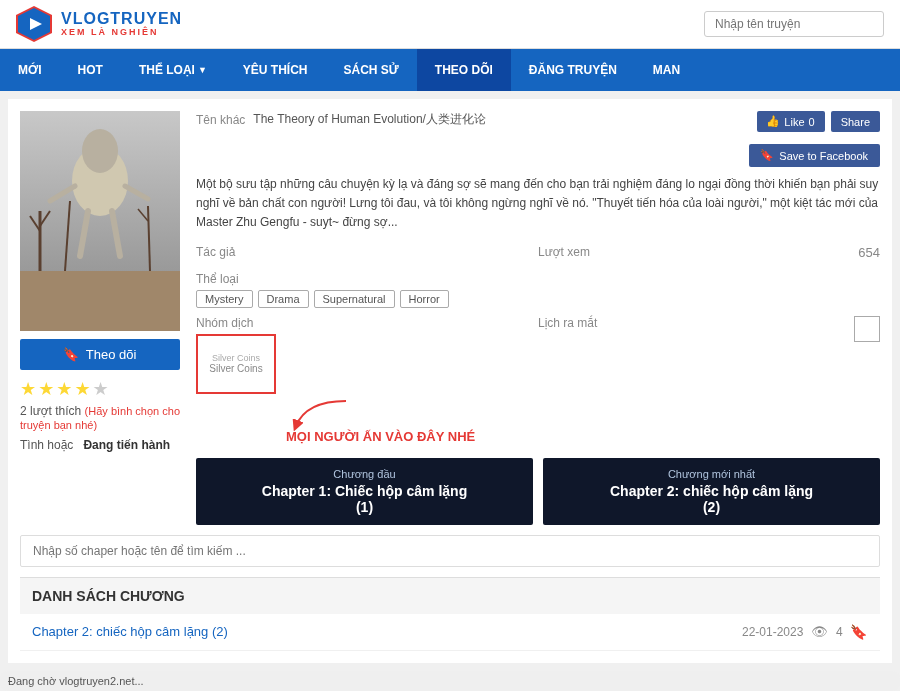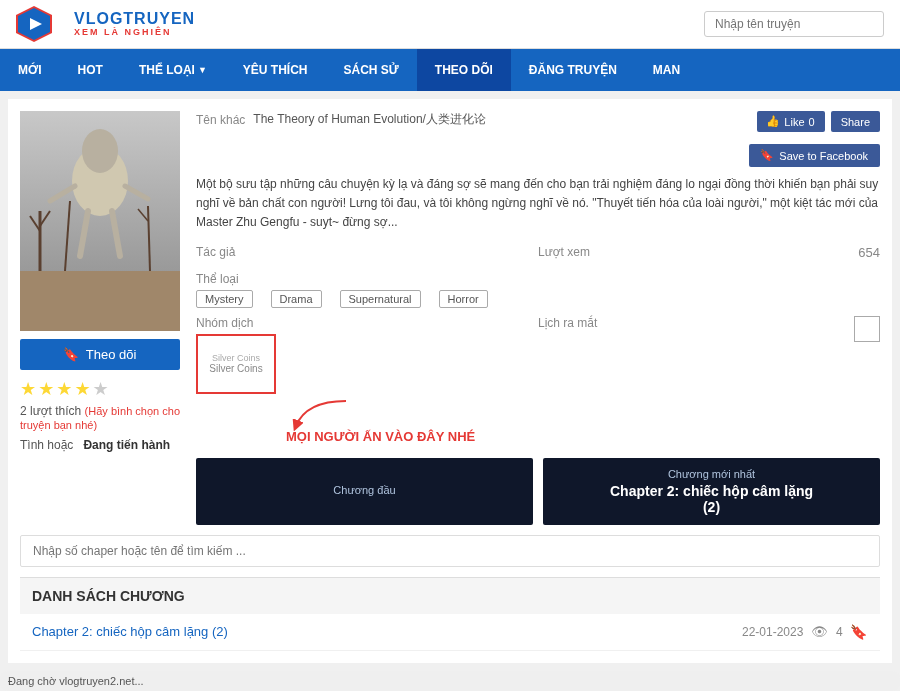--- a/index.html
+++ b/index.html
@@ -10,21 +10,21 @@
       background: #fff;
       display: flex;
       align-items: center;
       justify-content: space-between;
       padding: 6px 16px;
       border-bottom: 1px solid #ddd;
     }
     .logo-area {
       display: flex;
       align-items: center;
-      gap: 22px;
+      gap: 9px;
     }
     .logo-icon {
       width: 36px; height: 36px;
       background: #e53935;
       clip-path: polygon(50% 0%, 100% 25%, 100% 75%, 50% 100%, 0% 75%, 0% 25%);
       display: flex; align-items: center; justify-content: center;
     }
     .logo-text-block { display: flex; flex-direction: column; line-height: 1.1; }
     .logo-main { font-weight: 900; font-size: 16px; color: #1565c0; letter-spacing: 1px; }
     .logo-sub { font-size: 9px; color: #e53935; letter-spacing: 2px; font-weight: bold; }
@@ -173,21 +173,21 @@
     .info-row {
       display: flex;
       gap: 0;
       margin-bottom: 8px;
     }
     .info-col { flex: 1; }
     .info-label { color: #888; font-size: 12px; margin-bottom: 4px; }
     .views-count { font-size: 13px; }
 
     
-    .tags-row { display: flex; gap: 18px; flex-wrap: wrap; }
+    .tags-row { display: flex; gap: 5px; flex-wrap: wrap; }
     .tag {
       border: 1px solid #aaa;
       color: #555;
       padding: 2px 8px;
       font-size: 11px;
       border-radius: 2px;
       cursor: pointer;
     }
 
     
@@ -479,20 +479,24 @@
           <div class="info-label" style="display:flex; justify-content:space-between;">
             <span>Lịch ra mắt</span>
             <span class="release-box"></span>
           </div>
         </div>
       </div>
 
       <div class="chapter-btns">
         <button class="chapter-btn">
           <div class="chapter-btn-label">Chương đầu</div>
+          <div class="chapter-btn-title">
+            <span>Chapter 1: Chiếc hộp câm lặng</span><br>
+            <span>(1)</span>
+          </div>
         </button>
         <button class="chapter-btn">
           <div class="chapter-btn-label">Chương mới nhất</div>
           <div class="chapter-btn-title">
             <span>Chapter 2: chiếc hộp câm lặng</span><br>
             <span>(2)</span>
           </div>
         </button>
       </div>
     </div>

